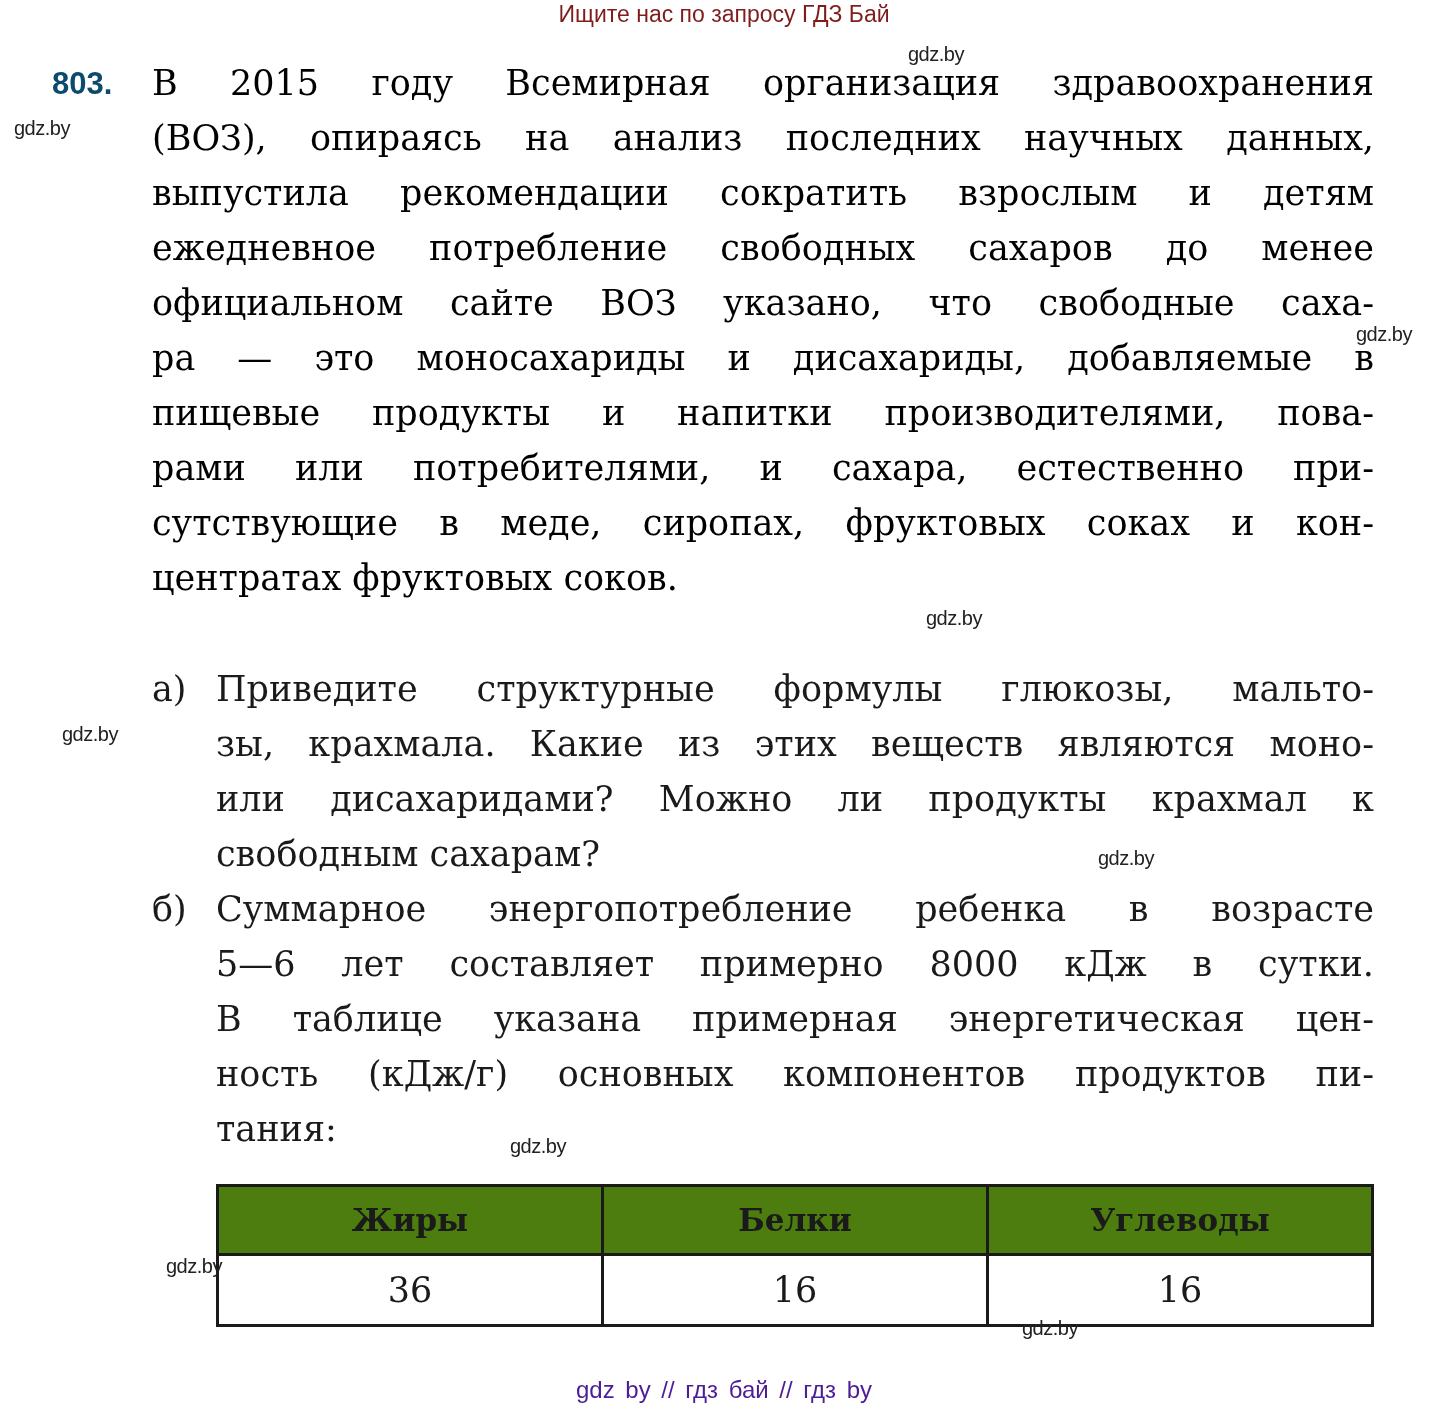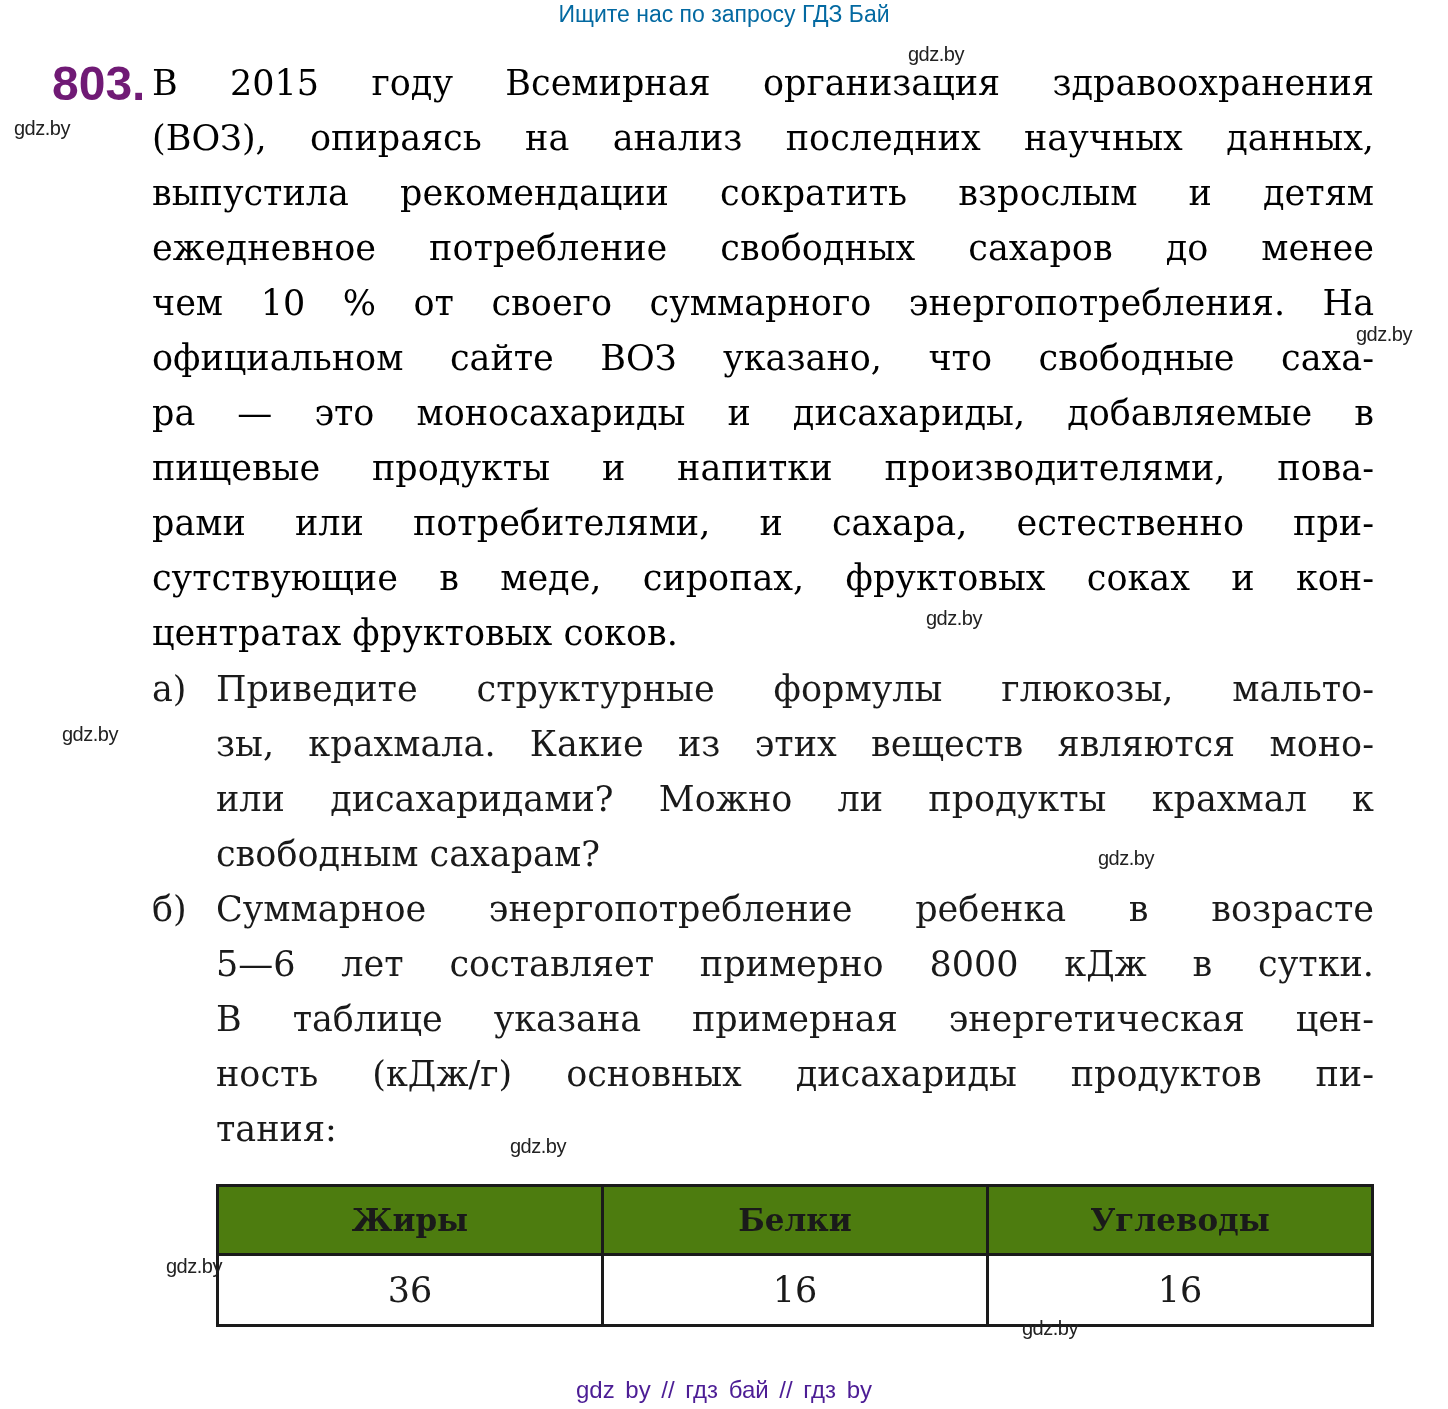--- a/index.html
+++ b/index.html
@@ -16,39 +16,39 @@
     }
     .banner {
       position: absolute;
       top: 0;
       left: 0;
       width: 1448px;
       text-align: center;
       font-family: "Liberation Sans", sans-serif;
       font-size: 23px;
       line-height: 28px;
-      color: #0369a1;
+      color: #7f1d1d;
     }
     .watermark {
       position: absolute;
       font-family: "Liberation Sans", sans-serif;
       font-size: 20px;
       color: #222222;
       line-height: 1;
       letter-spacing: -0.5px;
     }
     .task-number {
       position: absolute;
       left: 52px;
       top: 62px;
       font-family: "Liberation Sans", sans-serif;
       font-weight: bold;
-      font-size: 48px;
+      font-size: 31px;
       line-height: 44px;
-      color: #701a75;
+      color: #0c4a6e;
       text-align: center;
     }
     .para {
       position: absolute;
       left: 152px;
       width: 1222px;
       font-family: "DejaVu Serif", serif;
       font-size: 35px;
       line-height: 55px;
       color: #000000;
@@ -123,21 +123,20 @@
 
 <div class="banner">Ищите нас по запросу ГДЗ Бай</div>
 
 <div class="task-number">803.</div>
 
 <div class="para" style="top:56px;">
   <span class="line">В 2015 году Всемирная организация здравоохранения</span>
   <span class="line">(ВОЗ), опираясь на анализ последних научных данных,</span>
   <span class="line">выпустила рекомендации сократить взрослым и детям</span>
   <span class="line">ежедневное потребление свободных сахаров до менее</span>
-  <span class="line">чем 10 % от своего суммарного энергопотребления. На</span>
   <span class="line">официальном сайте ВОЗ указано, что свободные саха-</span>
   <span class="line">ра — это моносахариды и дисахариды, добавляемые в</span>
   <span class="line">пищевые продукты и напитки производителями, пова-</span>
   <span class="line">рами или потребителями, и сахара, естественно при-</span>
   <span class="line">сутствующие в меде, сиропах, фруктовых соках и кон-</span>
   <span class="line last">центратах фруктовых соков.</span>
 </div>
 
 <div class="sub-label" style="top:662px;">а)</div>
 <div class="sub-body" style="top:662px;">
@@ -145,21 +144,21 @@
   <span class="line">зы, крахмала. Какие из этих веществ являются моно-</span>
   <span class="line">или дисахаридами? Можно ли продукты крахмал к</span>
   <span class="line last">свободным сахарам?</span>
 </div>
 
 <div class="sub-label" style="top:882px;">б)</div>
 <div class="sub-body" style="top:882px;">
   <span class="line">Суммарное энергопотребление ребенка в возрасте</span>
   <span class="line">5—6 лет составляет примерно 8000 кДж в сутки.</span>
   <span class="line">В таблице указана примерная энергетическая цен-</span>
-  <span class="line">ность (кДж/г) основных дисахариды продуктов пи-</span>
+  <span class="line">ность (кДж/г) основных компонентов продуктов пи-</span>
   <span class="line last">тания:</span>
 </div>
 
 <table class="data-table">
   <thead>
     <tr>
       <th>Жиры</th>
       <th>Белки</th>
       <th>Углеводы</th>
     </tr>

